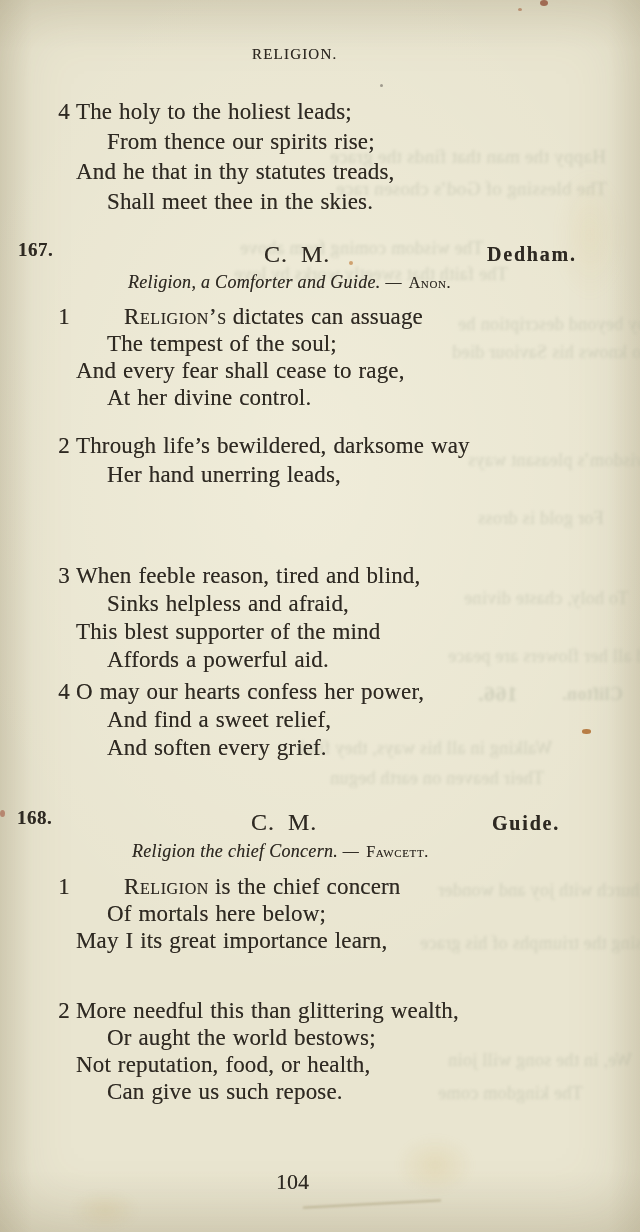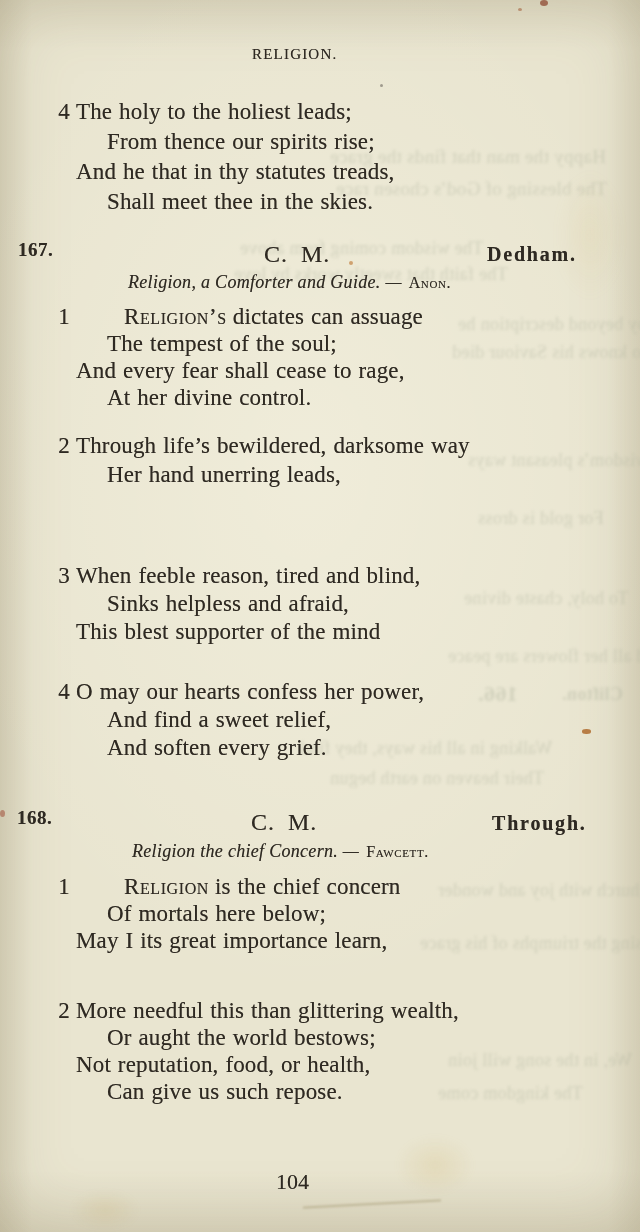--- a/index.html
+++ b/index.html
@@ -130,32 +130,33 @@
     <span class="vnum">2</span>
     <div class="vline flush">Through life’s bewildered, darksome way</div>
     <div class="vline indent">Her hand unerring leads,</div>
   </div>
 
   <div class="verse lh28" style="top:562px;">
     <span class="vnum">3</span>
     <div class="vline flush">When feeble reason, tired and blind,</div>
     <div class="vline indent">Sinks helpless and afraid,</div>
     <div class="vline flush">This blest supporter of the mind</div>
+    <div class="vline indent">Affords a powerful aid.</div>
   </div>
 
   <div class="verse lh28" style="top:678px;">
     <span class="vnum">4</span>
     <div class="vline flush">O may our hearts confess her power,</div>
     <div class="vline indent">And find a sweet relief,</div>
     <div class="vline indent">And soften every grief.</div>
   </div>
 
   <span class="inked hnum" style="left:17px;  top:807px;">168.</span>
   <span class="inked hmeter" style="left:251px; top:809px;">C. M.</span>
-  <span class="inked htune" style="left:492px; top:812px;">Through.</span>
+  <span class="inked htune" style="left:492px; top:812px;">Guide.</span>
   <div class="subtitle" style="left:132px; top:841px;">
     <span class="ital">Religion the chief Concern. —</span><span class="sc author">Fawcett.</span>
   </div>
 
   <div class="verse lh27" style="top:873px;">
     <span class="vnum">1</span>
     <div class="vline flush"><span class="sc">Religion</span><span class="rest">is the chief concern</span></div>
     <div class="vline indent">Of mortals here below;</div>
     <div class="vline flush">May I its great importance learn,</div>
   </div>

